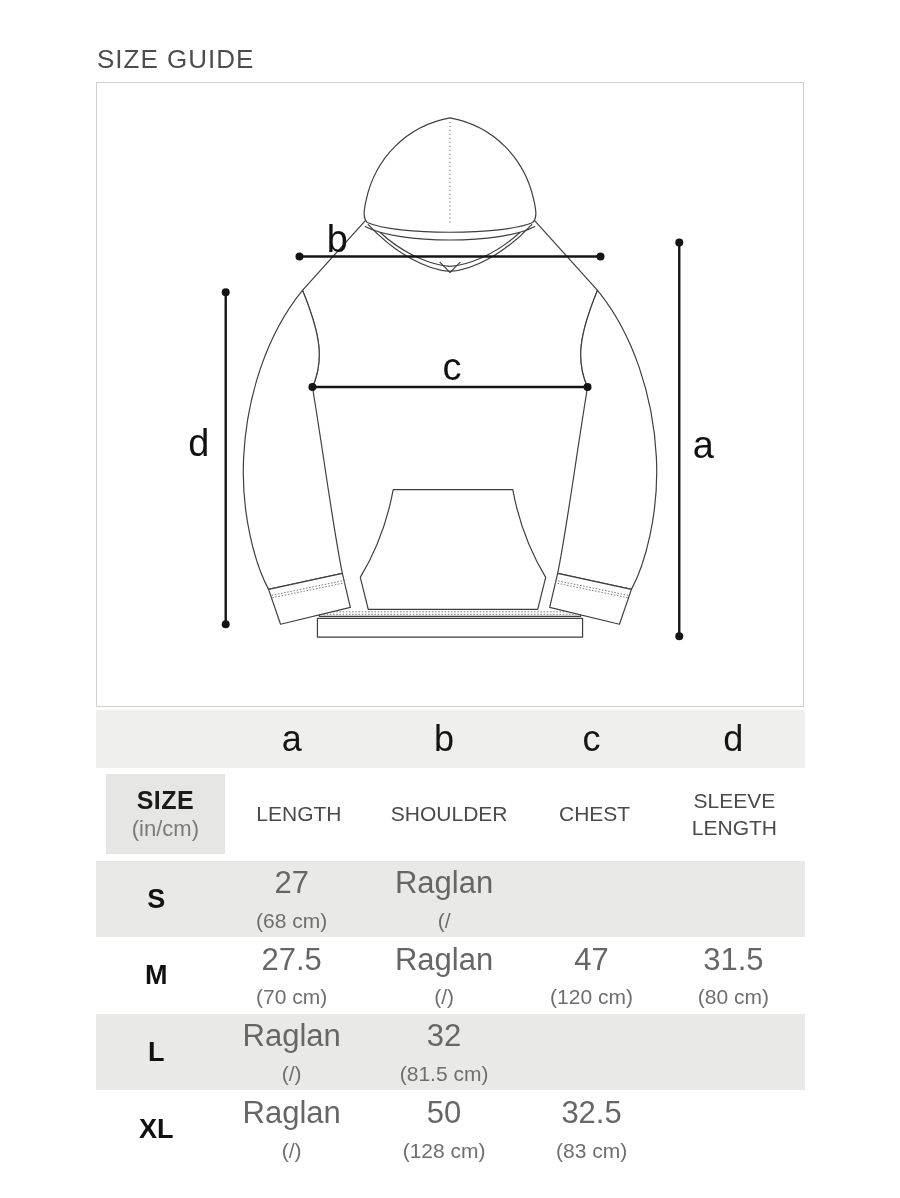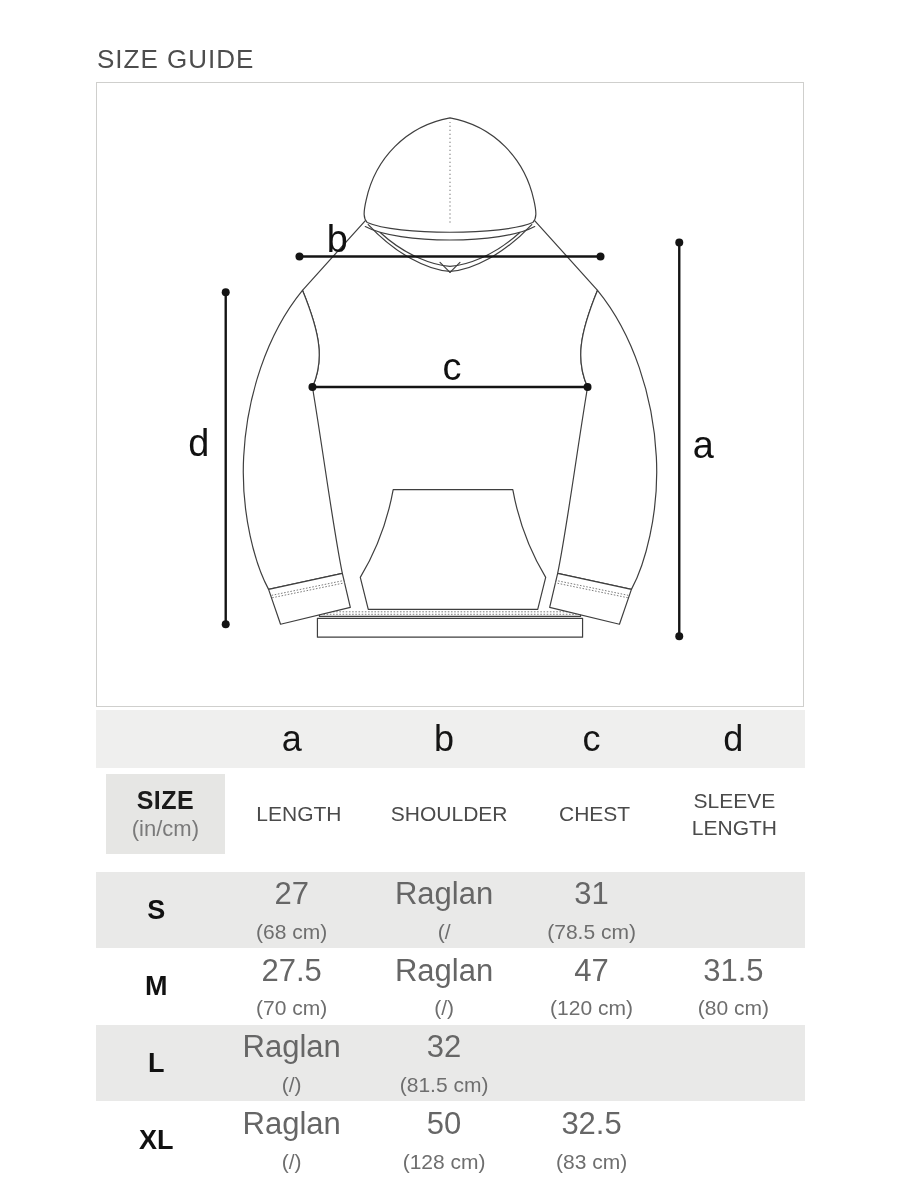--- a/index.html
+++ b/index.html
@@ -14,21 +14,21 @@
   .diagram-box svg { position:absolute; left:0; top:0; width:100%; height:100%; }
 
   .sheet { position:absolute; left:96px; top:710px; width:709px; }
   .grid { display:grid; grid-template-columns:17% 21.2% 21.8% 19.8% 20.2%; }
   .cell { display:flex; flex-direction:column; align-items:center; justify-content:center;
           text-align:center; }
 
   .letters-row { height:58px; background:#efefee; margin-bottom:6px; }
   .letter { font-size:36px; color:#151515; }
 
-  .header-row { height:80px; margin-bottom:18px;padding-left:10px; }
+  .header-row { height:80px; margin-bottom:7px;padding-left:10px; }
   .corner { background:#e6e6e4; }
   .corner-title { font-size:25px; font-weight:bold; color:#1b1b1b; letter-spacing:0.5px; }
   .corner-sub { font-size:22px; color:#7a7a7a; margin-top:1px; }
   .col-h { font-size:21px; color:#4a4a4a; line-height:1.3; padding:0 10px; }
 
   .row-s  { height:76px; background:#e9e9e8; }
   .row-m  { height:77px; background:#ffffff; }
   .row-l  { height:76px; background:#e9e9e8; }
   .row-xl { height:78px; background:#ffffff; }
   .size-label { font-size:27px; font-weight:bold; color:#111; }
@@ -135,24 +135,20 @@
     <div class="grid row-s">
       <div class="cell size-label">S</div>
       <div class="cell">
         <div class="cell-main">27</div>
         <div class="cell-sub">(68 cm)</div>
       </div>
       <div class="cell">
         <div class="cell-main">Raglan</div>
         <div class="cell-sub">(/</div>
       </div>
-      <div class="cell">
-        <div class="cell-main">31</div>
-        <div class="cell-sub">(78.5 cm)</div>
-      </div>
     </div>
 
     <div class="grid row-m">
       <div class="cell size-label">M</div>
       <div class="cell">
         <div class="cell-main">27.5</div>
         <div class="cell-sub">(70 cm)</div>
       </div>
       <div class="cell">
         <div class="cell-main">Raglan</div>

